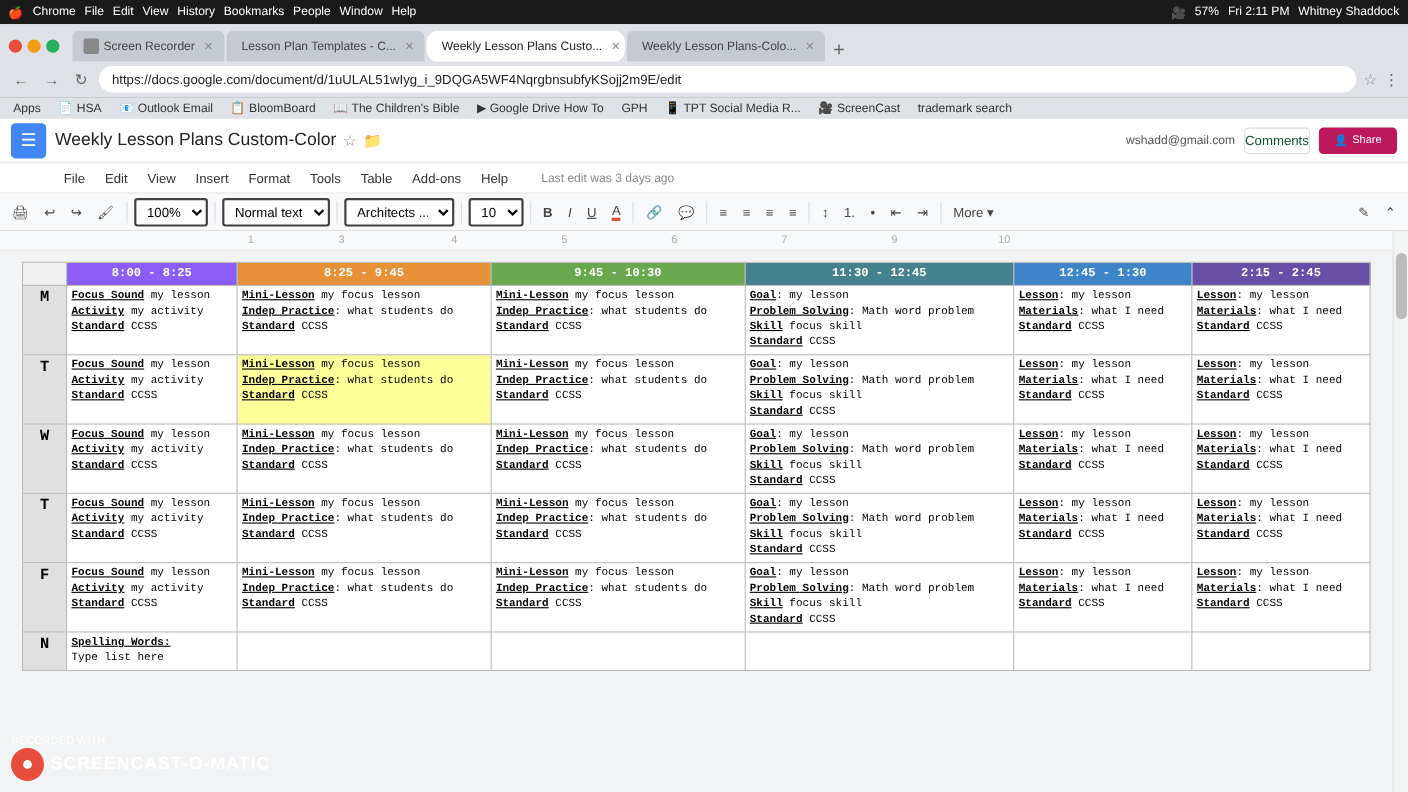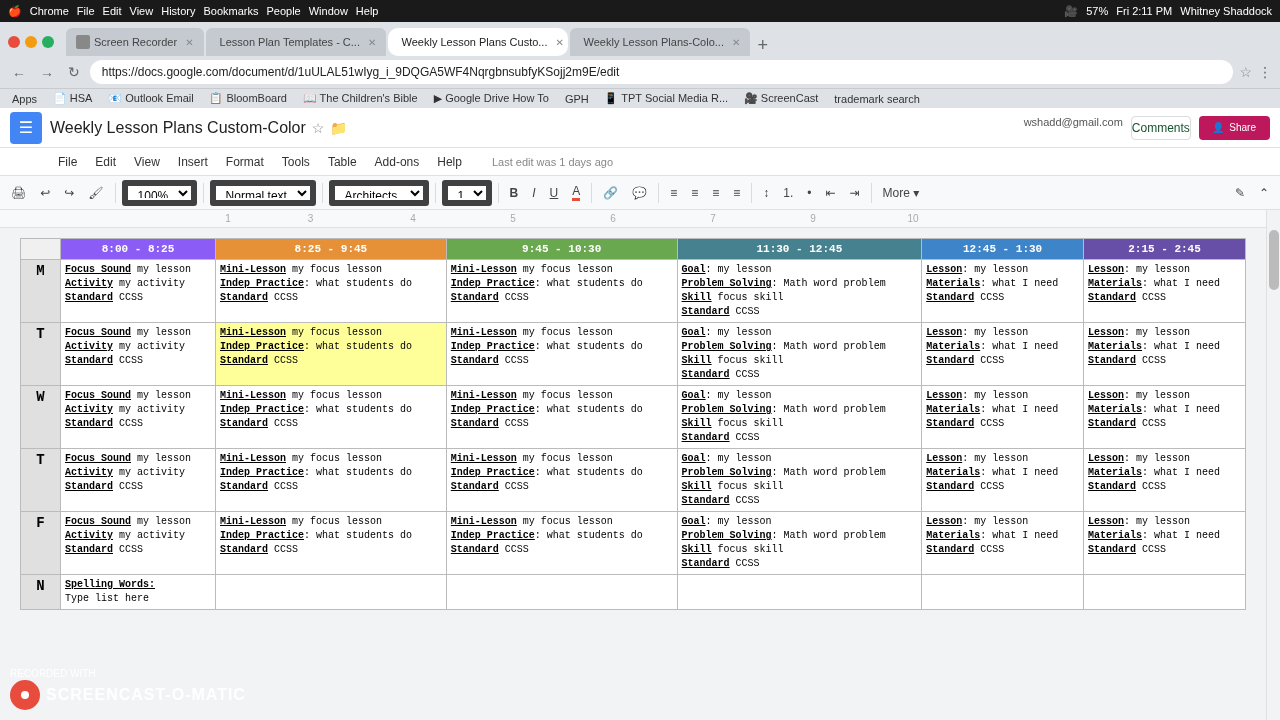--- a/index.html
+++ b/index.html
@@ -121,21 +121,21 @@
       display: flex;
       align-items: center;
       justify-content: center;
       color: white;
       font-size: 16px;
       cursor: pointer;
     }
     .gdocs-title-area { flex: 1; }
     .gdocs-doc-title { font-size: 16px; font-weight: 500; color: #222; }
     .star-icon, .folder-icon { color: #888; cursor: pointer; font-size: 14px; }
-    .gdocs-right { display: flex; gap: 8px; }
+    .gdocs-right { display: flex; align-items: center; gap: 8px; }
     .gdocs-user { font-size: 11px; color: #555; }
     .comments-btn {
       background: none;
       border: 1px solid #dadce0;
       border-radius: 4px;
       padding: 4px 0;
       font-size: 12px;
       cursor: pointer;
       color: #14532d;
     }
@@ -187,21 +187,21 @@
       border: none;
       padding: 3px 5px;
       cursor: pointer;
       border-radius: 3px;
       color: #444;
       font-size: 12px;
       display: flex;
       align-items: center;
     }
     .toolbar-select {
-      border: 6px solid #404040;
+      border: 2px solid #404040;
       border-radius: 3px;
       padding: 2px 6px;
       font-size: 12px;
       background: #fff;
       cursor: pointer;
       height: 26px;
     }
     .toolbar-divider {
       width: 1px;
       height: 20px;
@@ -424,21 +424,21 @@
 <div class="gdocs-menubar">
   <span class="menu-item">File</span>
   <span class="menu-item">Edit</span>
   <span class="menu-item">View</span>
   <span class="menu-item">Insert</span>
   <span class="menu-item">Format</span>
   <span class="menu-item">Tools</span>
   <span class="menu-item">Table</span>
   <span class="menu-item">Add-ons</span>
   <span class="menu-item">Help</span>
-  <span class="last-edit">Last edit was 1 days ago</span>
+  <span class="last-edit">Last edit was 3 days ago</span>
 </div>
 
 <div class="gdocs-toolbar">
   <button class="toolbar-btn">🖨</button>
   <button class="toolbar-btn">↩</button>
   <button class="toolbar-btn">↪</button>
   <button class="toolbar-btn">🖌</button>
   <div class="toolbar-divider"></div>
   <select class="toolbar-select">
     <option>100%</option>

